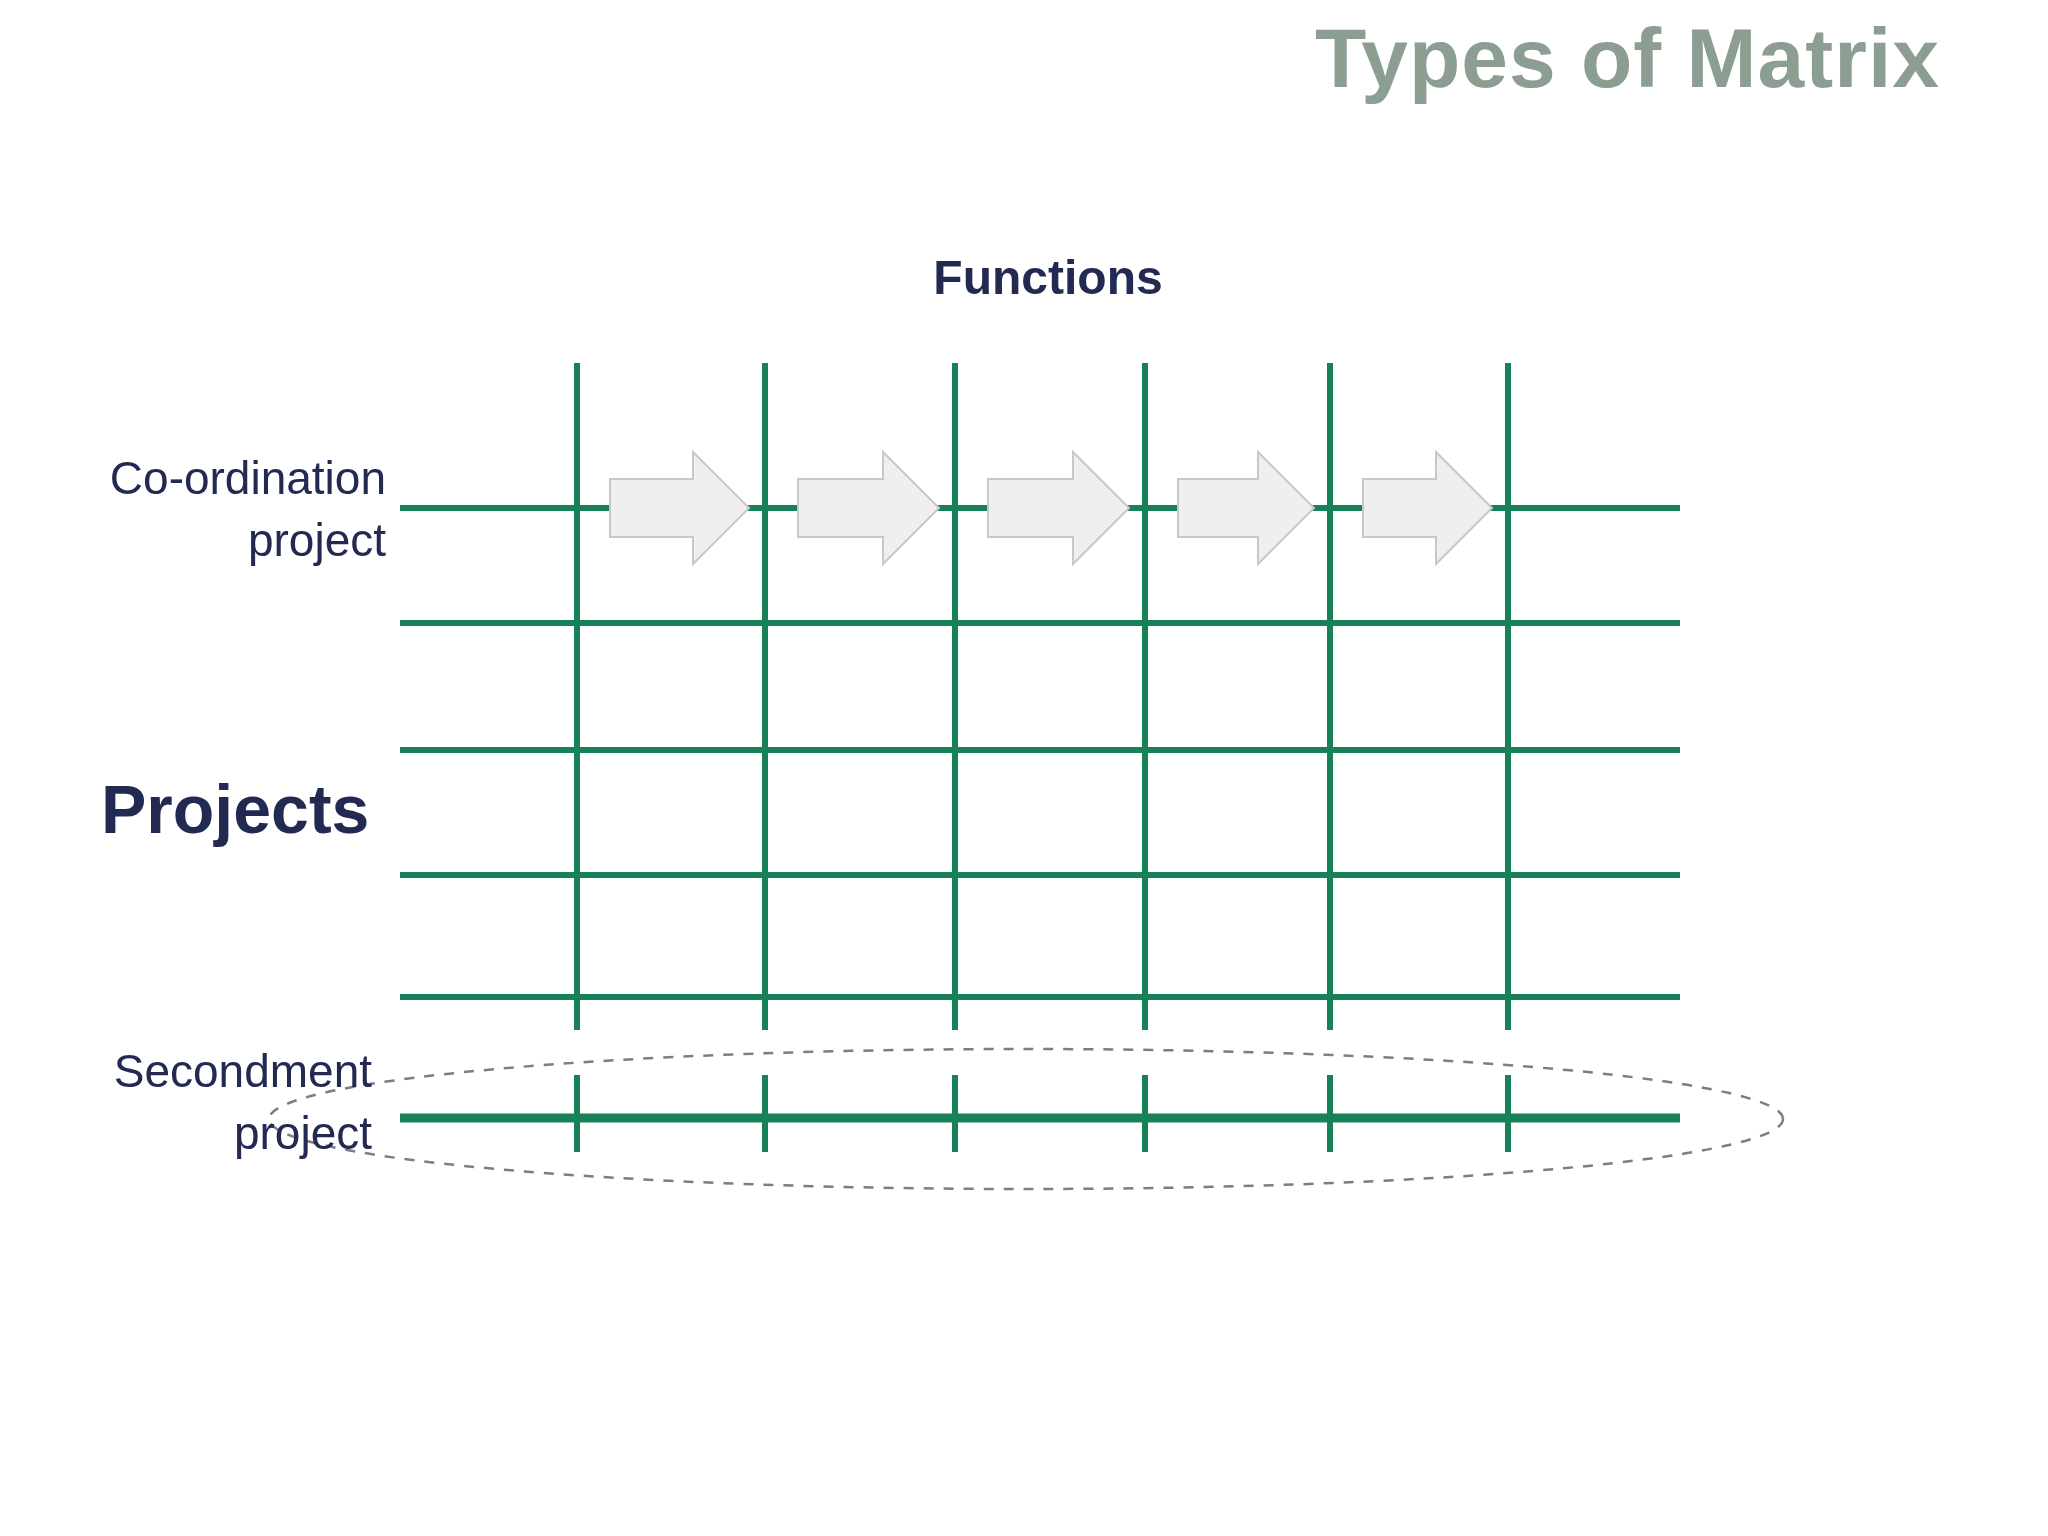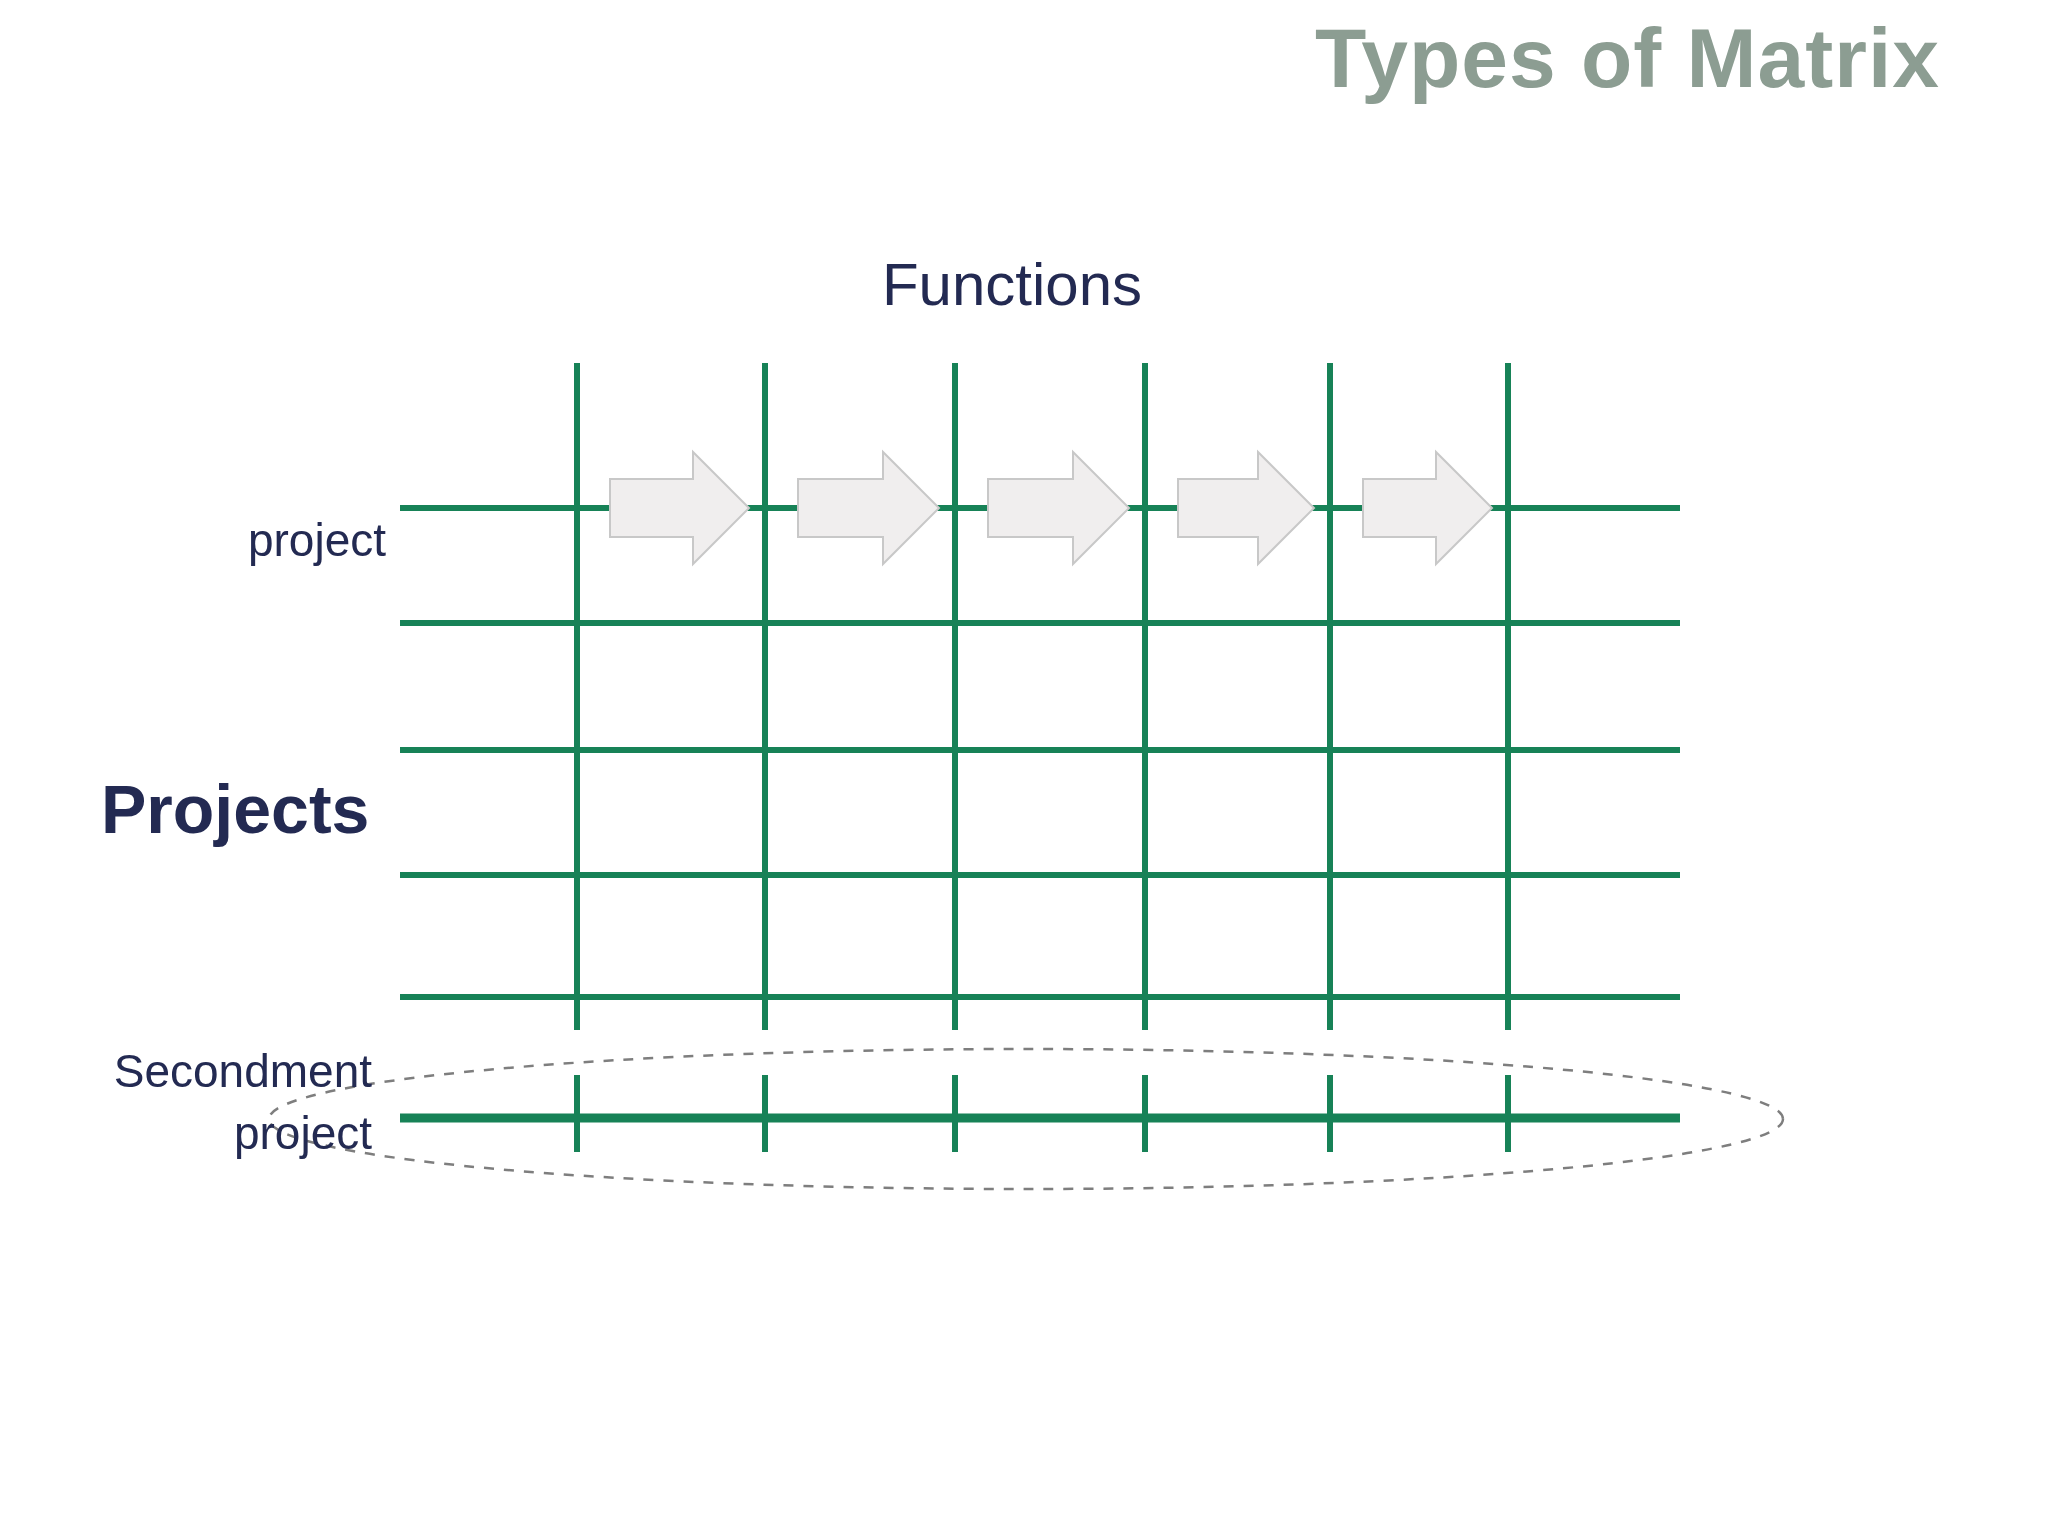--- a/index.html
+++ b/index.html
@@ -15,25 +15,25 @@
   .title-label {
     top: 10px;
     right: 108px;
     font-size: 84px;
     font-weight: bold;
     letter-spacing: 1px;
     white-space: nowrap;
   }
   .functions-label {
     top: 250px;
-    left: 612px;
+    left: 648px;
     width: 800px;
     text-align: center;
-    font-size: 60px;
-    font-weight: normal;
+    font-size: 48px;
+    font-weight: bold;
   }
   .coordination-label {
     top: 447px;
     left: 60px;
     width: 326px;
     text-align: right;
     font-size: 46px;
     line-height: 62px;
   }
   .projects-label {
@@ -82,21 +82,21 @@
       <polygon points="1178,479 1258,479 1258,452 1314,508 1258,564 1258,537 1178,537" fill="#F0EEEE" stroke="#C8C8C8" stroke-width="2"></polygon>
       <polygon points="1363,479 1436,479 1436,452 1492,508 1436,564 1436,537 1363,537" fill="#F0EEEE" stroke="#C8C8C8" stroke-width="2"></polygon>
       <ellipse cx="1026" cy="1119" rx="757" ry="70" fill="none" stroke="#7E7E7E" stroke-width="2.5" stroke-dasharray="10 10"></ellipse>
     </svg>
 
   <div class="label title-label" style="color: rgb(140, 157, 146);">Types of Matrix</div>
 
   <div class="label functions-label" style="color: rgb(35, 42, 82);">Functions</div>
 
   <div class="label coordination-label" style="color: rgb(35, 42, 82);">
-    <br>
+    <span>Co-ordination</span><br>
     <span>project</span>
   </div>
 
   <div class="label projects-label" style="color: rgb(35, 42, 82);">Projects</div>
 
   <div class="label secondment-label" style="color: rgb(35, 42, 82);">
     <span>Secondment</span><br>
     <span>project</span>
   </div>
 

